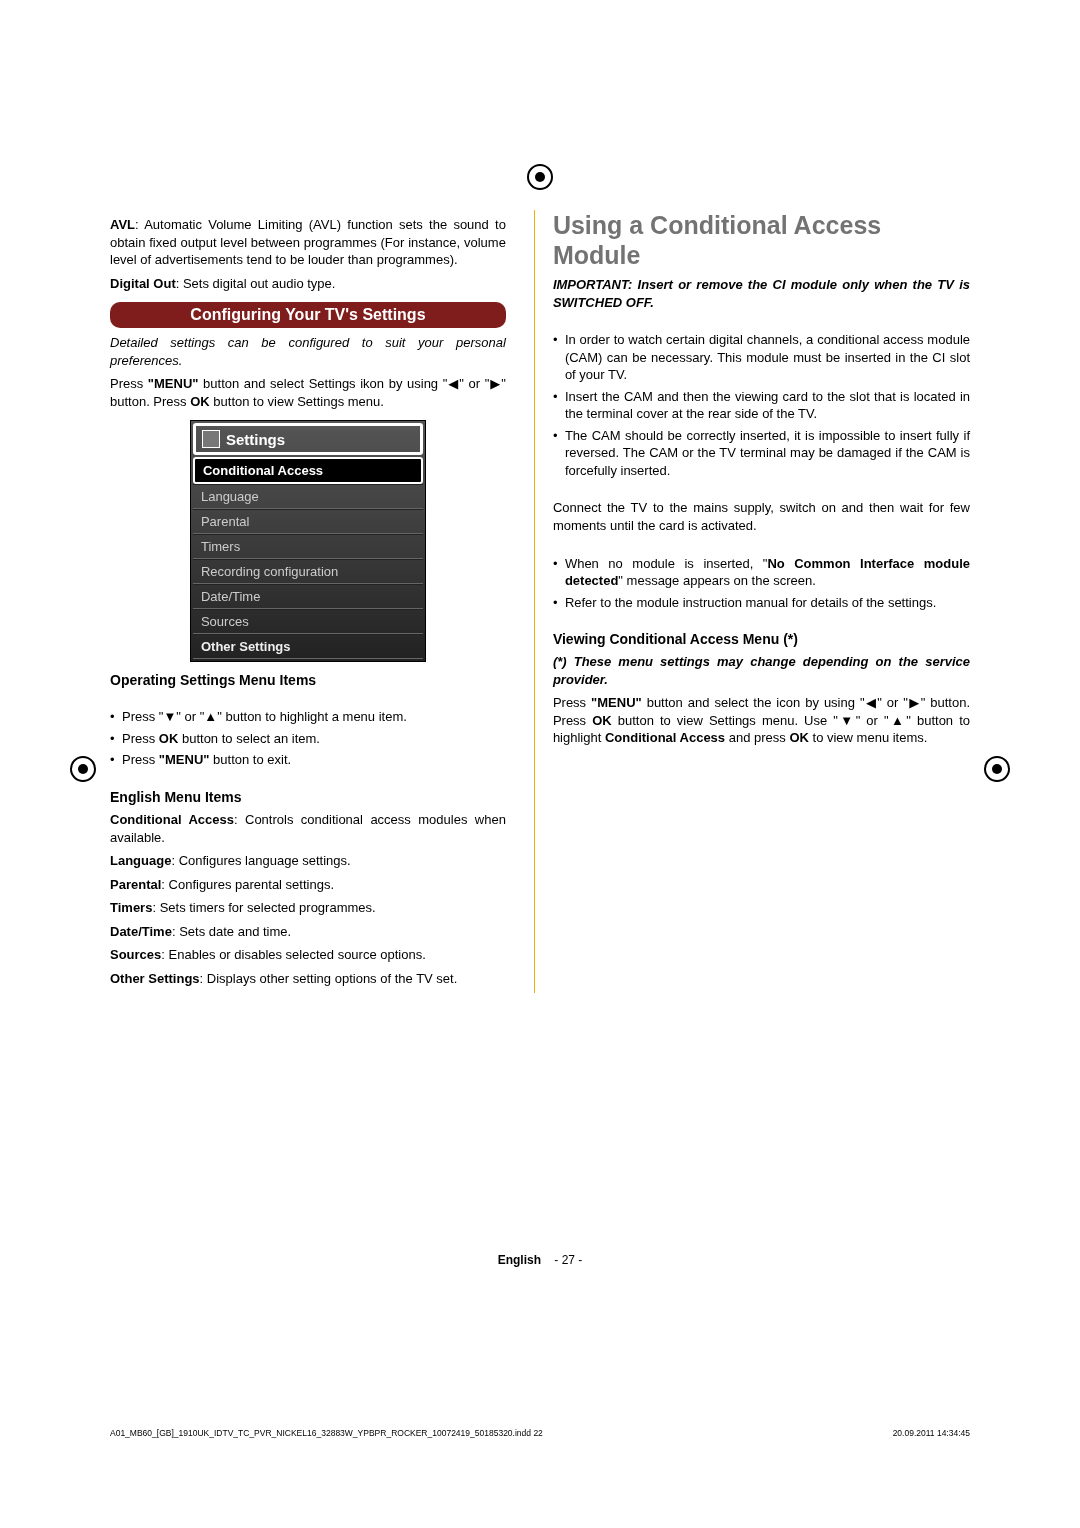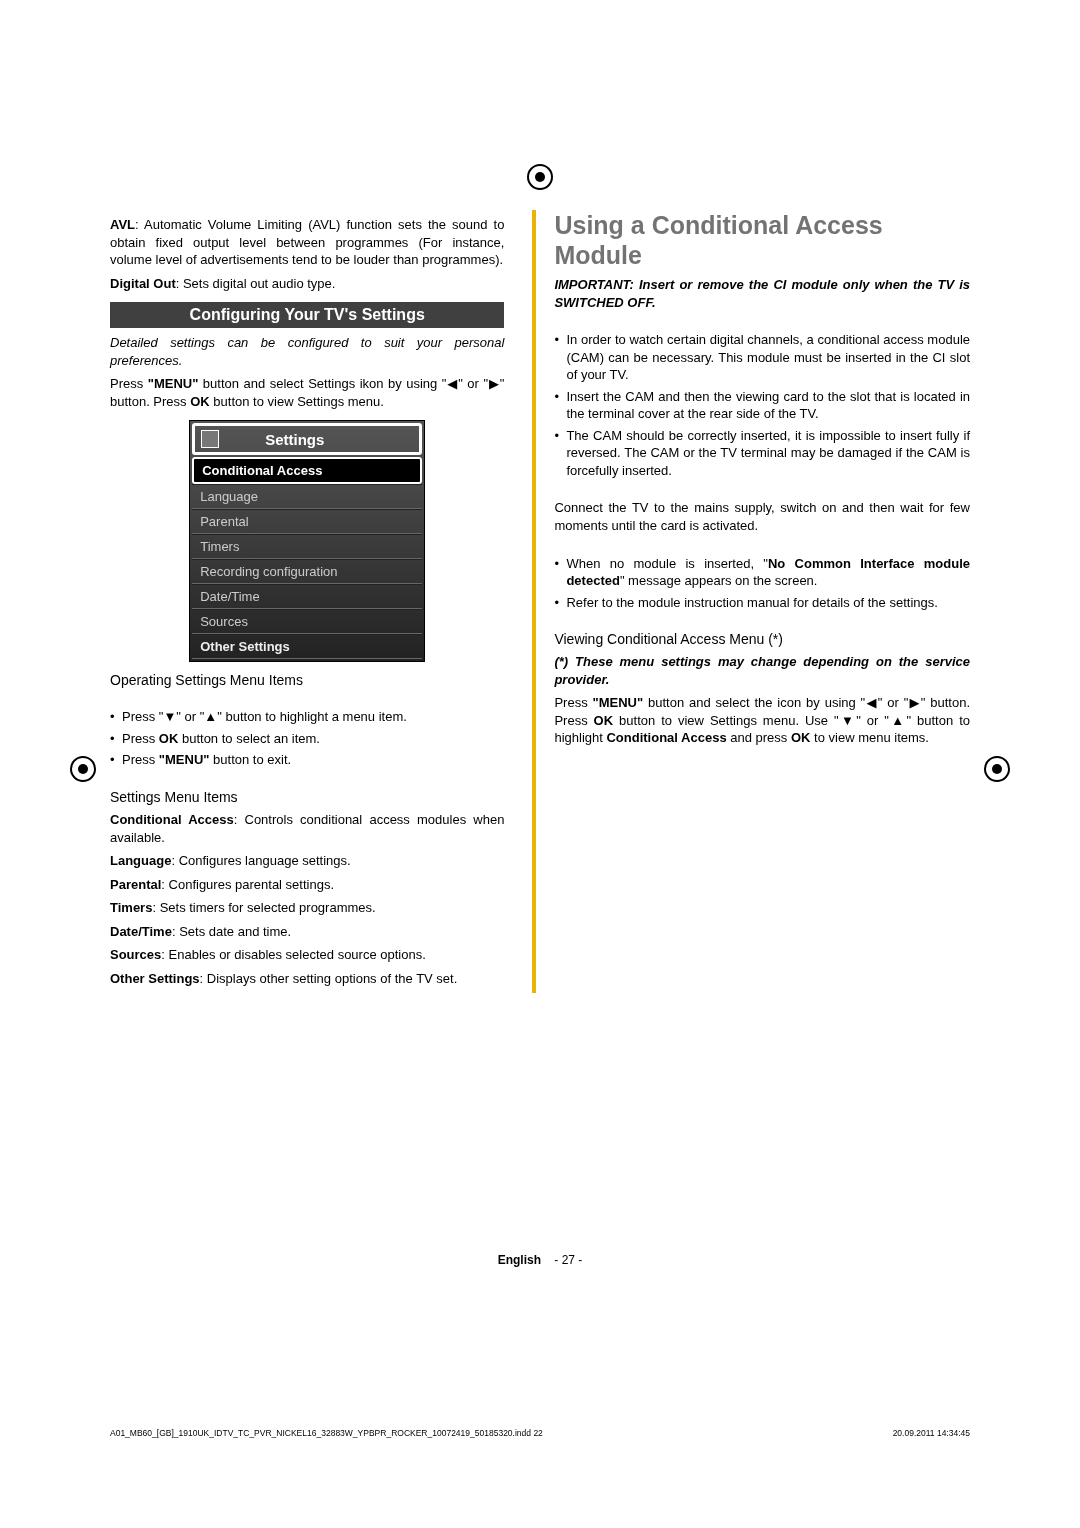--- a/index.html
+++ b/index.html
@@ -28,33 +28,34 @@
     display:inline-flex; align-items:center; justify-content:center;
   }
   .reg-inner { width: 10px; height: 10px; background:#000; border-radius:50%; }
   .columns {
     display: flex;
     gap: 0;
   }
   .col {
     width: 410px;
   }
-  .col-left { padding-right: 28px; border-right: 4px solid #eab308;}
+  .col-left { padding-right: 28px; border-right: 1px solid #eab308;}
   .col-right { padding-left: 18px; width: 432px;}
   p { margin: 6px 0; line-height: 1.35; text-align: justify;}
   .section-title {
-    background: #404040;
+    background: #7f1d1d;
     color: #fff;
     font-weight: bold;
     font-size: 16px;
     padding: 4px 8px;
     margin: 10px 0 6px 0;
     text-align: center;
-  }
-  h3.sub { font-size: 14px; font-weight: normal; margin: 10px 0 4px 0;}
+    border-radius: 10px;
+  }
+  h3.sub { font-size: 14px; font-weight: bold; margin: 10px 0 4px 0;}
   .italic { font-style: italic;}
   .bold { font-weight: bold;}
   .menu-shot {
     margin: 10px auto;
     width: 230px;
     background: linear-gradient(#555,#222);
     border: 1px solid #000;
     padding: 2px;
   }
   .menu-title-row {
@@ -63,21 +64,21 @@
     padding: 4px 6px;
     display:flex;
     align-items:center;
     gap:6px;
     margin-bottom:2px;
   }
   .menu-title-row span.icon {
     width:16px;height:16px;background:#777;display:inline-block;border:1px solid #fff;
   }
   .menu-title-row .mt {
-    color:#fff;font-weight:bold;font-size:15px;margin-left:40px;
+    color:#fff;font-weight:bold;font-size:15px;
   }
   .menu-item {
     color:#ccc;
     font-size:13px;
     padding:4px 8px;
     border-bottom:1px solid #666;
     border-top:1px solid #222;
   }
   .menu-item.highlight {
     background:#000;
@@ -154,21 +155,21 @@
         <div class="menu-item last-bold">Other Settings</div>
       </div>
 
       <h3 class="sub">Operating Settings Menu Items</h3>
       <ul class="bullets">
         <li>Press "<span class="arrow">▼</span>" or "<span class="arrow">▲</span>" button to highlight a menu item.</li>
         <li>Press <span class="bold">OK</span> button to select an item.</li>
         <li>Press <span class="bold">"MENU"</span> button to exit.</li>
       </ul>
 
-      <h3 class="sub">Settings Menu Items</h3>
+      <h3 class="sub">English Menu Items</h3>
       <p><span class="bold">Conditional Access</span>: Controls conditional access modules when available.</p>
       <p><span class="bold">Language</span>: Configures language settings.</p>
       <p><span class="bold">Parental</span>: Configures parental settings.</p>
       <p><span class="bold">Timers</span>: Sets timers for selected programmes.</p>
       <p><span class="bold">Date/Time</span>: Sets date and time.</p>
       <p><span class="bold">Sources</span>: Enables or disables selected source options.</p>
       <p><span class="bold">Other Settings</span>: Displays other setting options of the TV set.</p>
     </div>
 
     <div class="col col-right">

